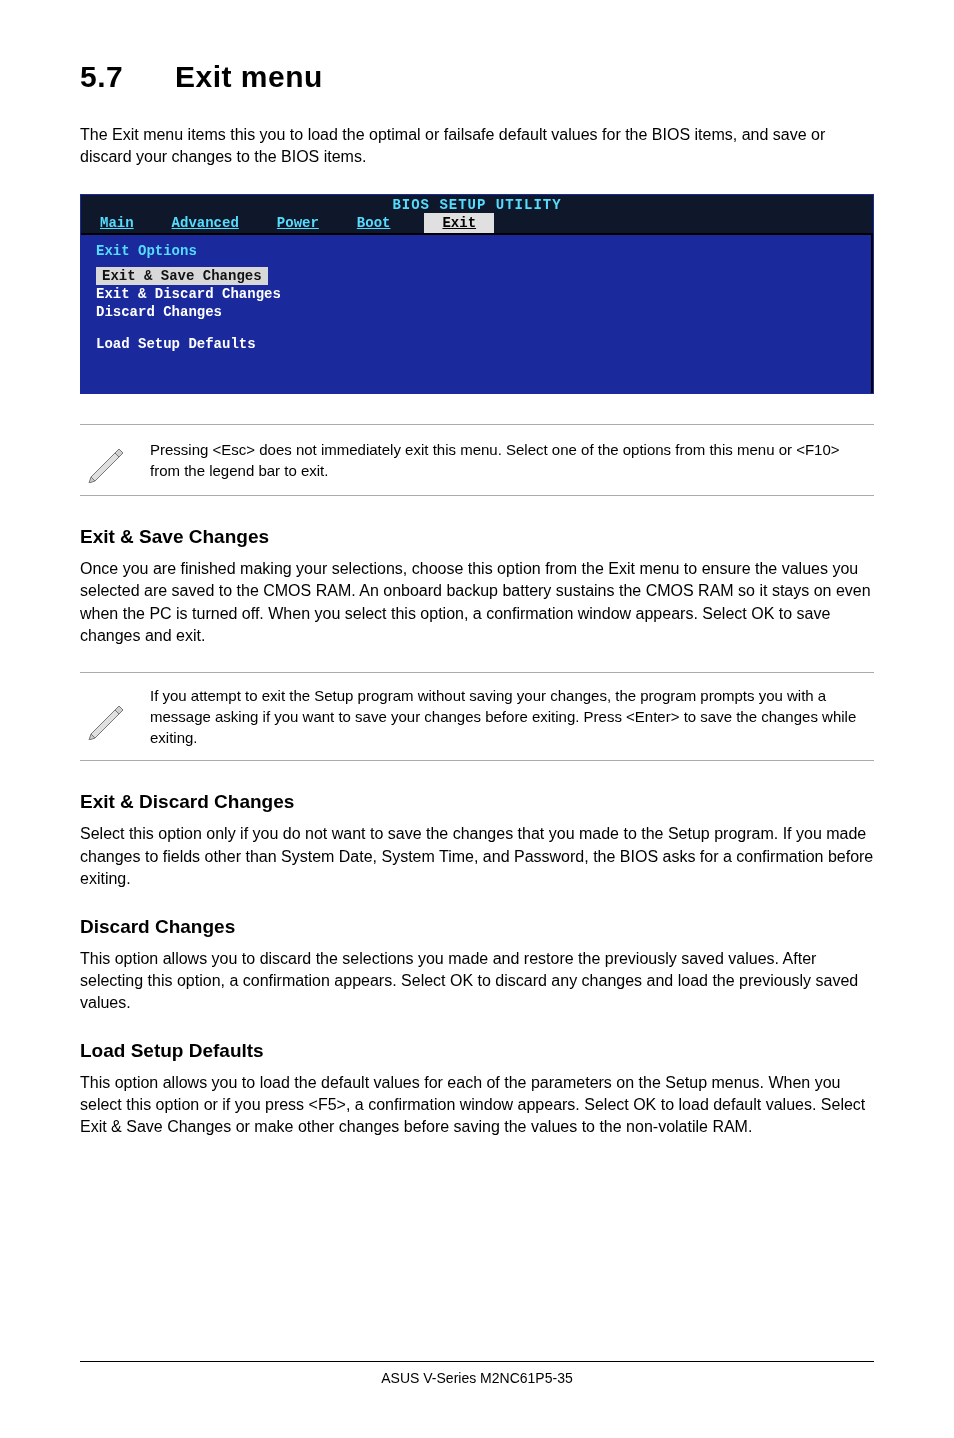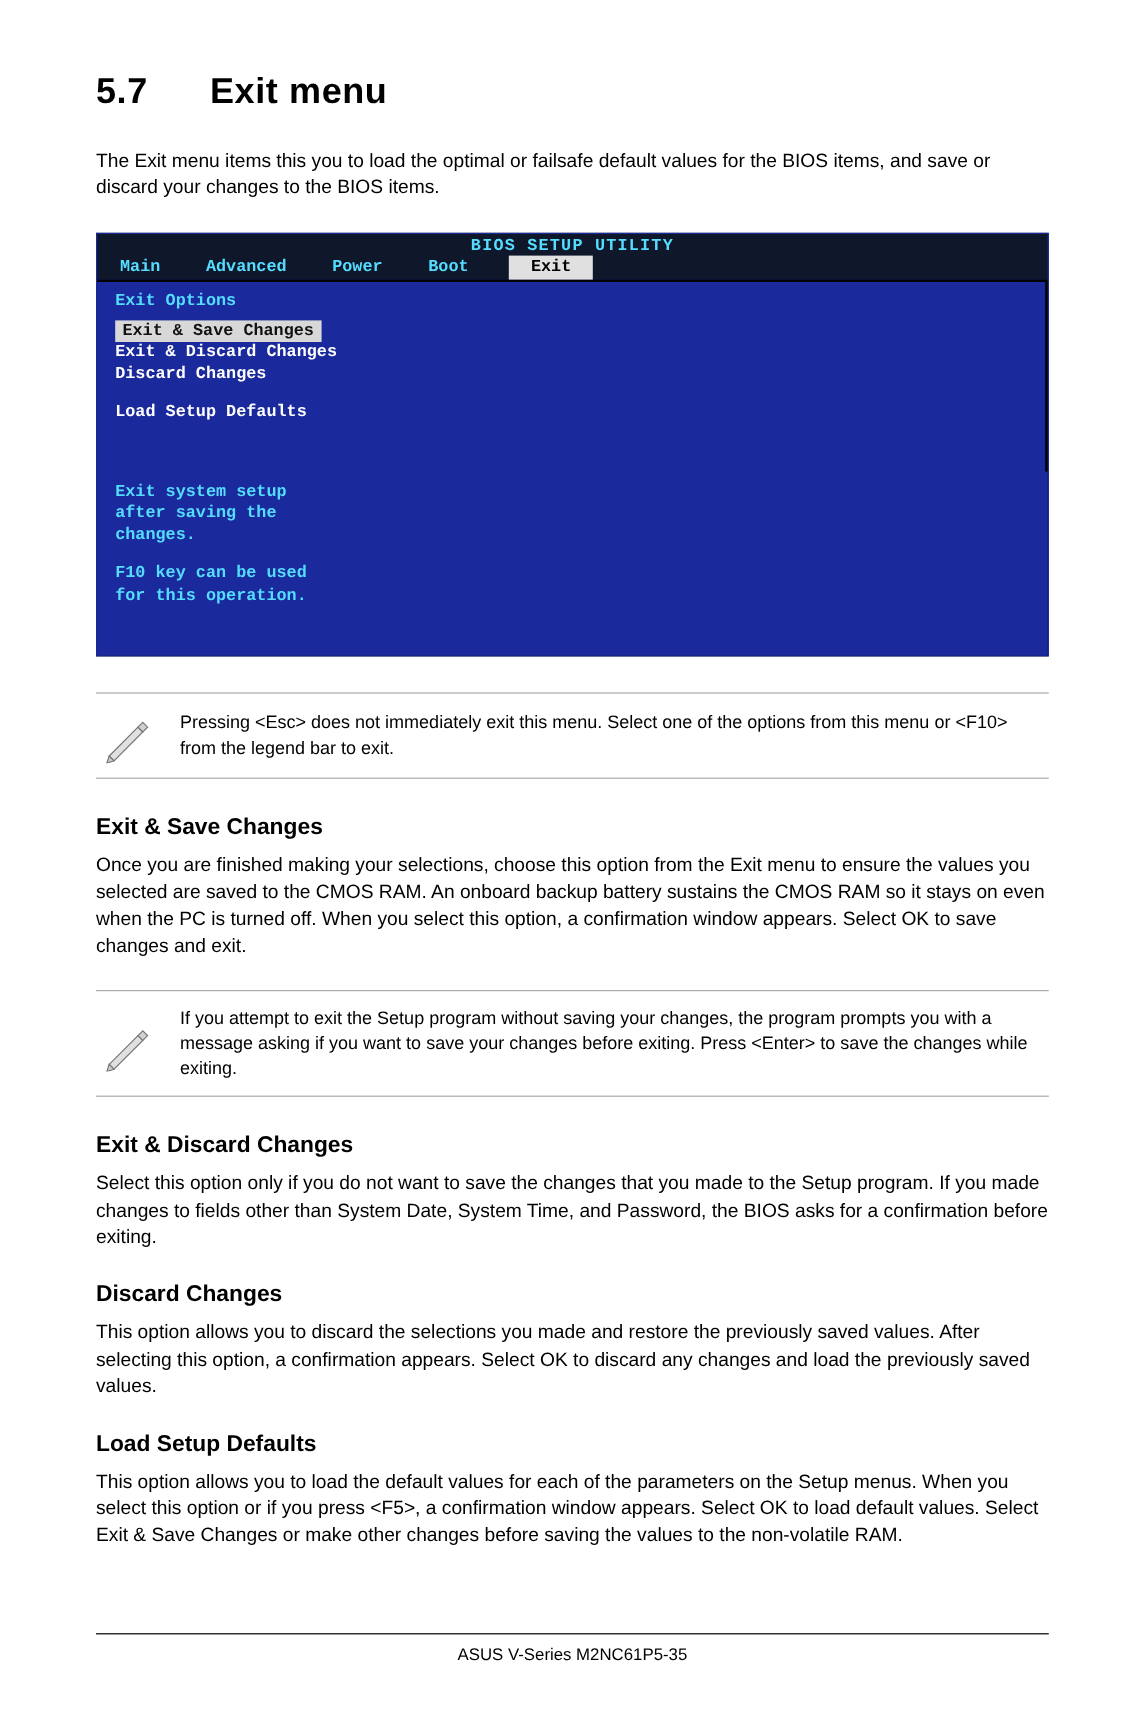--- a/index.html
+++ b/index.html
@@ -53,31 +53,31 @@
   .bios-tabs {
     display: flex;
     padding: 0 15px;
     gap: 30px;
     align-items: center;
   }
   .bios-tab {
     color: #55ddff;
     font-weight: bold;
     padding: 2px 4px;
+    text-decoration: underline;
   }
   .bios-tab.active {
     background: #e0e0e0;
     color: #000000;
     padding: 2px 18px;
   }
   .bios-body {
     display: flex;
     border-top: 2px solid #000;
     background: #1a2a9c;
-    flex-direction: column;
   }
   .bios-left {
     flex: 1;
     padding: 8px 15px 40px 15px;
     border-right: 2px solid #000;
   }
   .bios-left .heading {
     color: #55ddff;
     font-weight: bold;
     margin-bottom: 8px;
@@ -169,27 +169,20 @@
     </div>
     <div class="bios-body">
       <div class="bios-left">
         <div class="heading">Exit Options</div>
         <div><span class="item selected">Exit &amp; Save Changes</span></div>
         <div class="item">Exit &amp; Discard Changes</div>
         <div class="item">Discard Changes</div>
         <div class="gap"></div>
         <div class="item">Load Setup Defaults</div>
       </div>
-      <div class="bios-right">
-        <p class="rl">Exit system setup</p>
-        <p class="rl">after saving the</p>
-        <p class="rl">changes.</p>
-        <p class="rl" style="margin-top:14px">F10 key can be used</p>
-        <p class="rl">for this operation.</p>
-      </div>
     </div>
   </div>
 
   <div class="note-block">
     <div class="icon">
       <svg width="42" height="42" viewBox="0 0 42 42">
         <path d="M6 36 L30 12 L34 16 L10 40 Z" fill="#e0e0e0" stroke="#777" stroke-width="1"></path>
         <path d="M30 12 L34 8 L38 12 L34 16 Z" fill="#d0d0d0" stroke="#777" stroke-width="1"></path>
         <path d="M6 36 L4 42 L10 40 Z" fill="#ccc" stroke="#777" stroke-width="1"></path>
       </svg>

